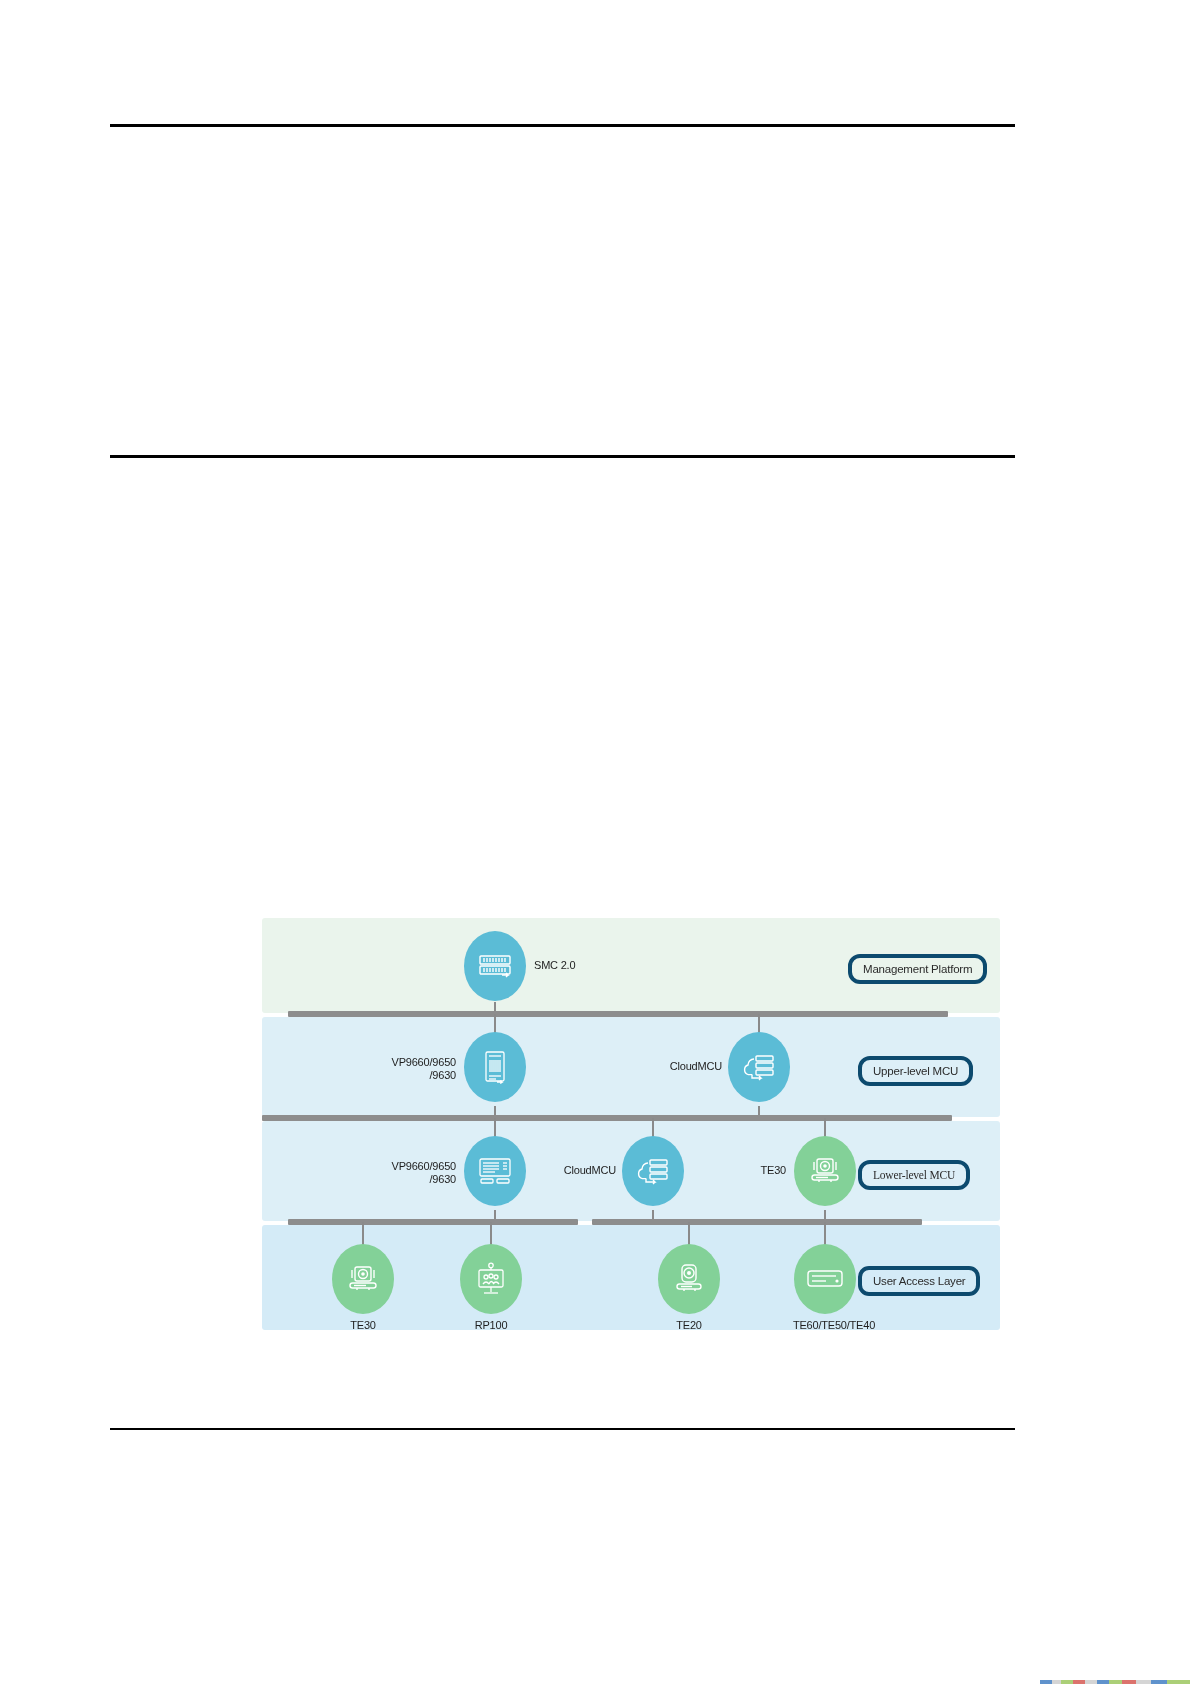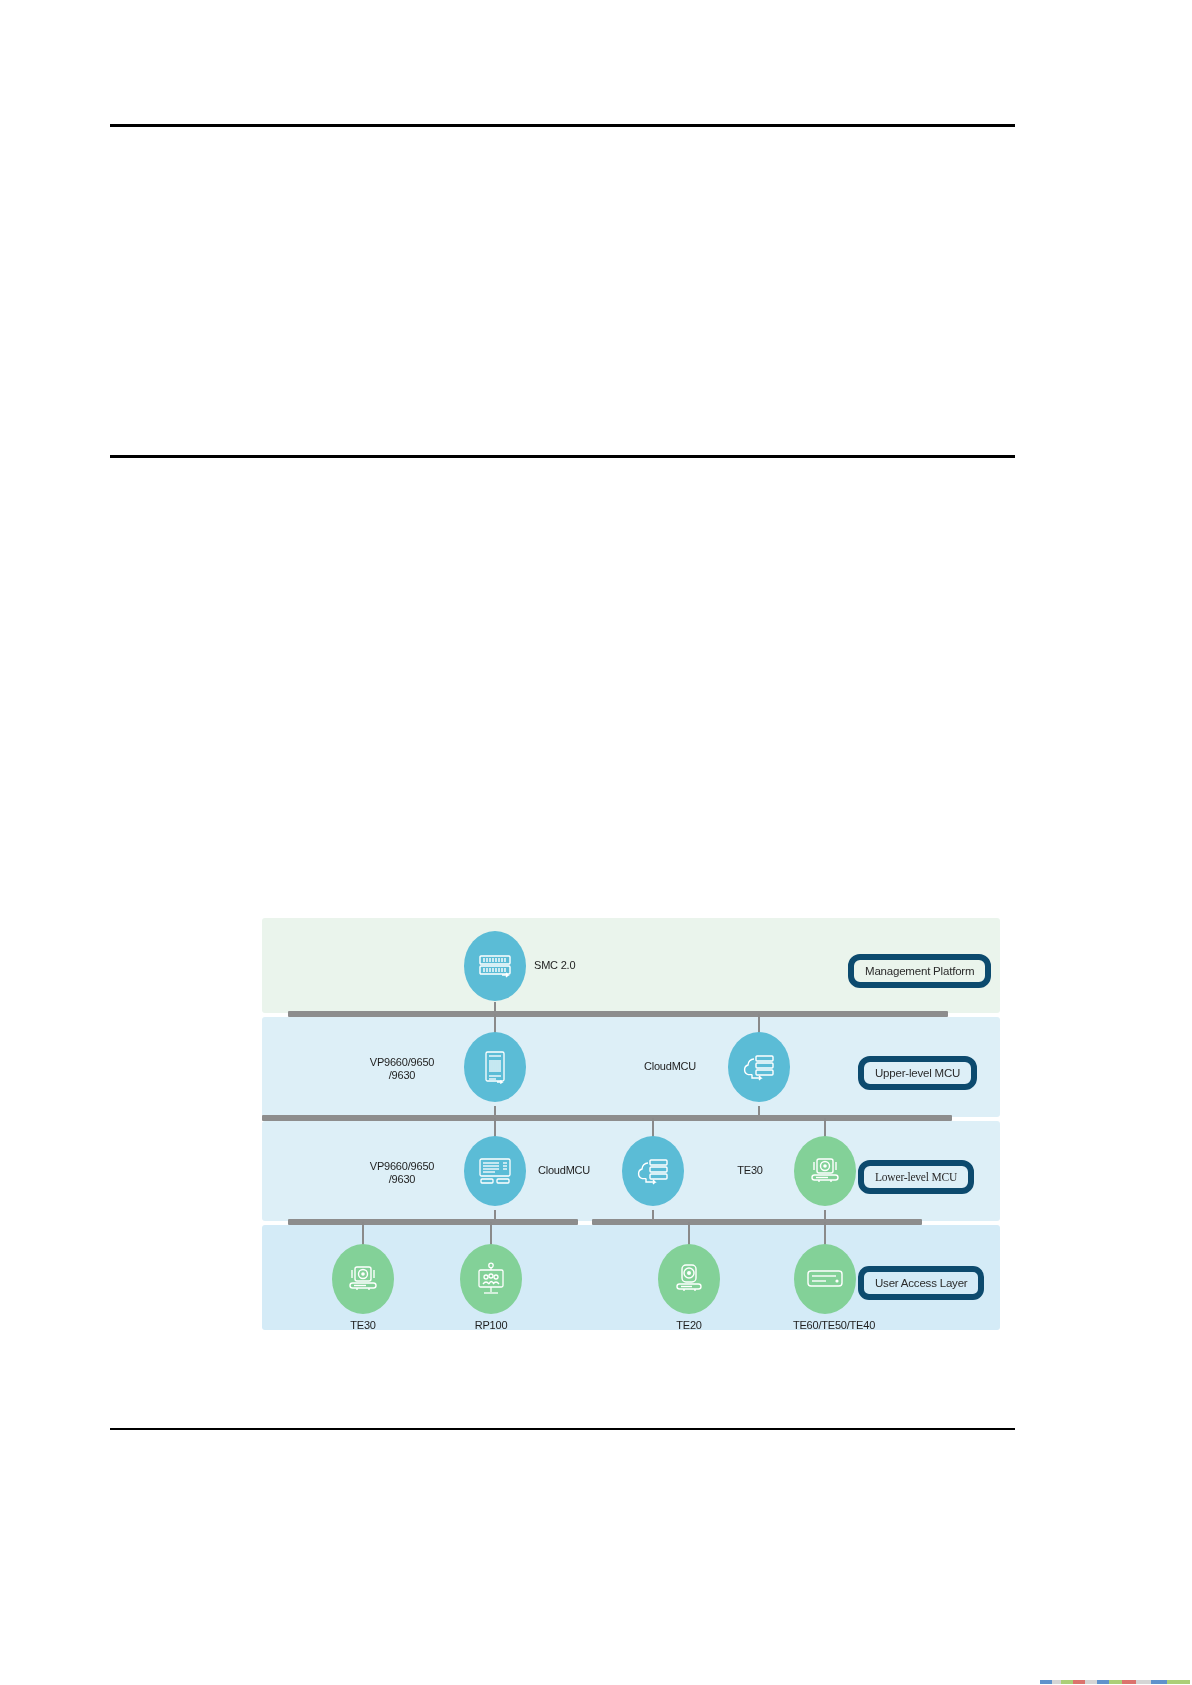--- a/index.html
+++ b/index.html
@@ -99,29 +99,29 @@
 
   .node-label {
     position: absolute;
     font-size: 11px;
     line-height: 13px;
     color: #1e1e1e;
     white-space: pre-line;
     letter-spacing: -0.2px;
   }
   .label-right { text-align: left; }
-  .label-left  { text-align: center; }
+  .label-left  { text-align: right; }
   .label-below { text-align: center; }
 
   
   .badge {
     position: absolute;
     height: 22px;
     padding: 0 11px;
-    border: 6px solid #0c4a6e;
+    border: 4px solid #0c4a6e;
     border-radius: 12px;
     background: transparent;
     display: flex;
     align-items: center;
     justify-content: center;
     font-size: 11.5px;
     color: #2b2b2b;
     white-space: nowrap;
     letter-spacing: -0.2px;
   }

